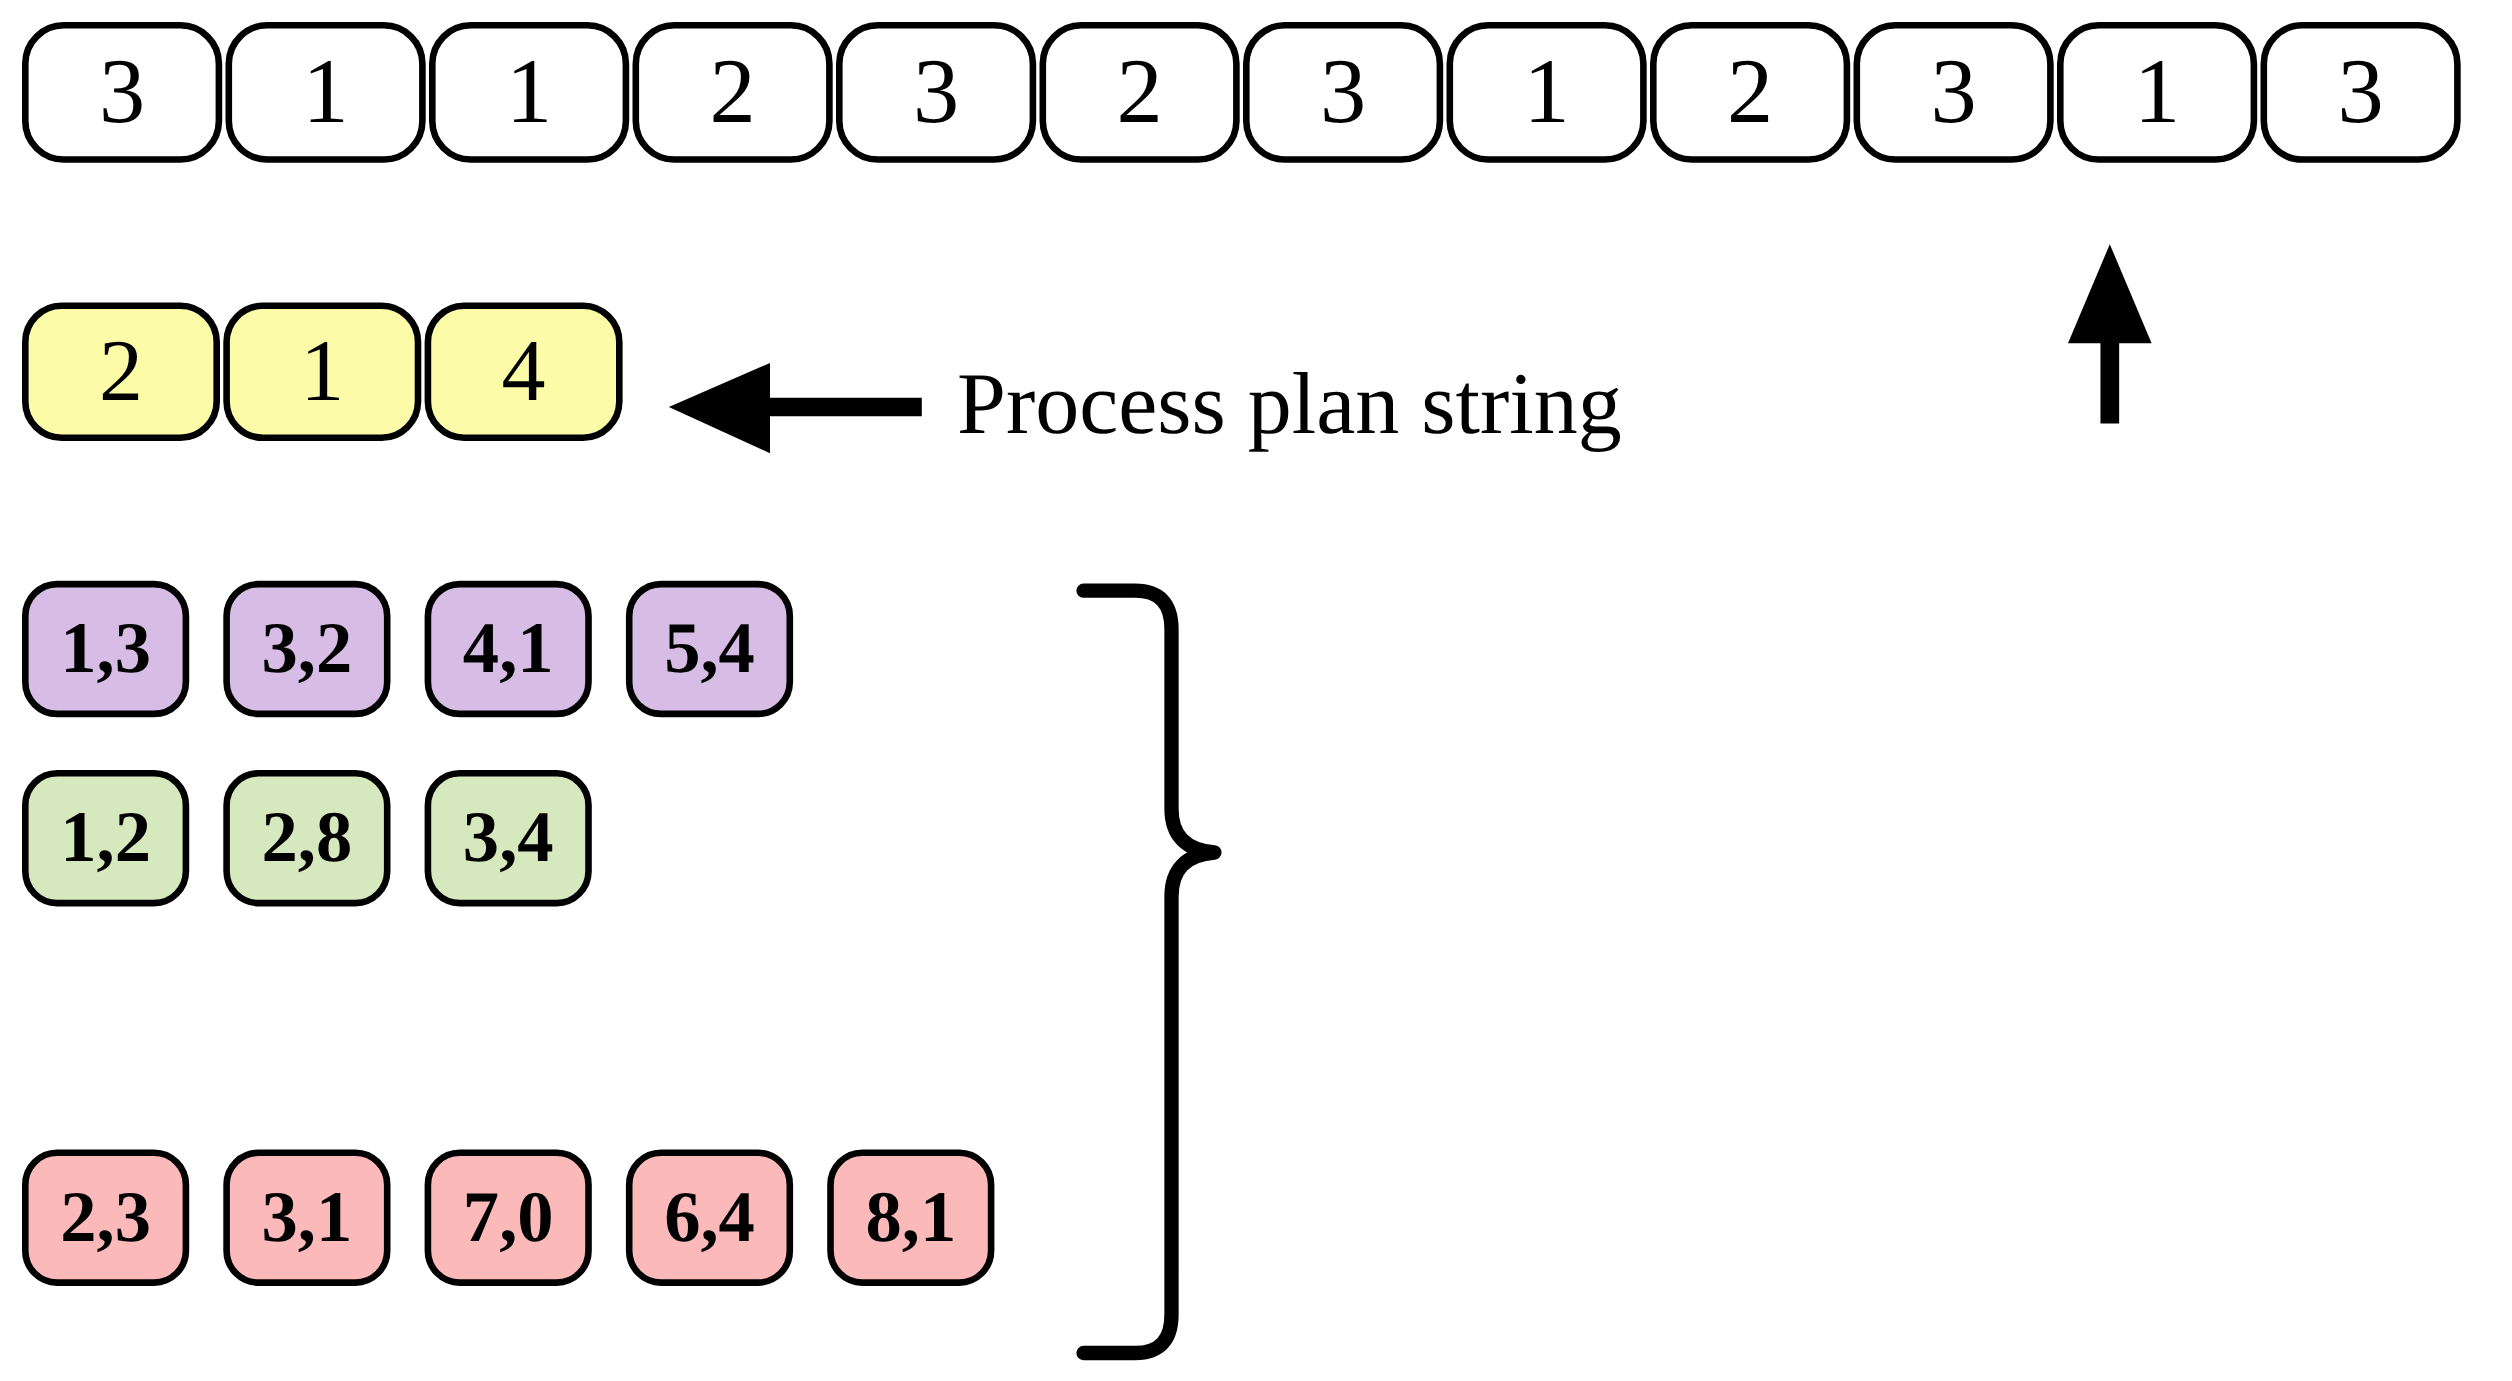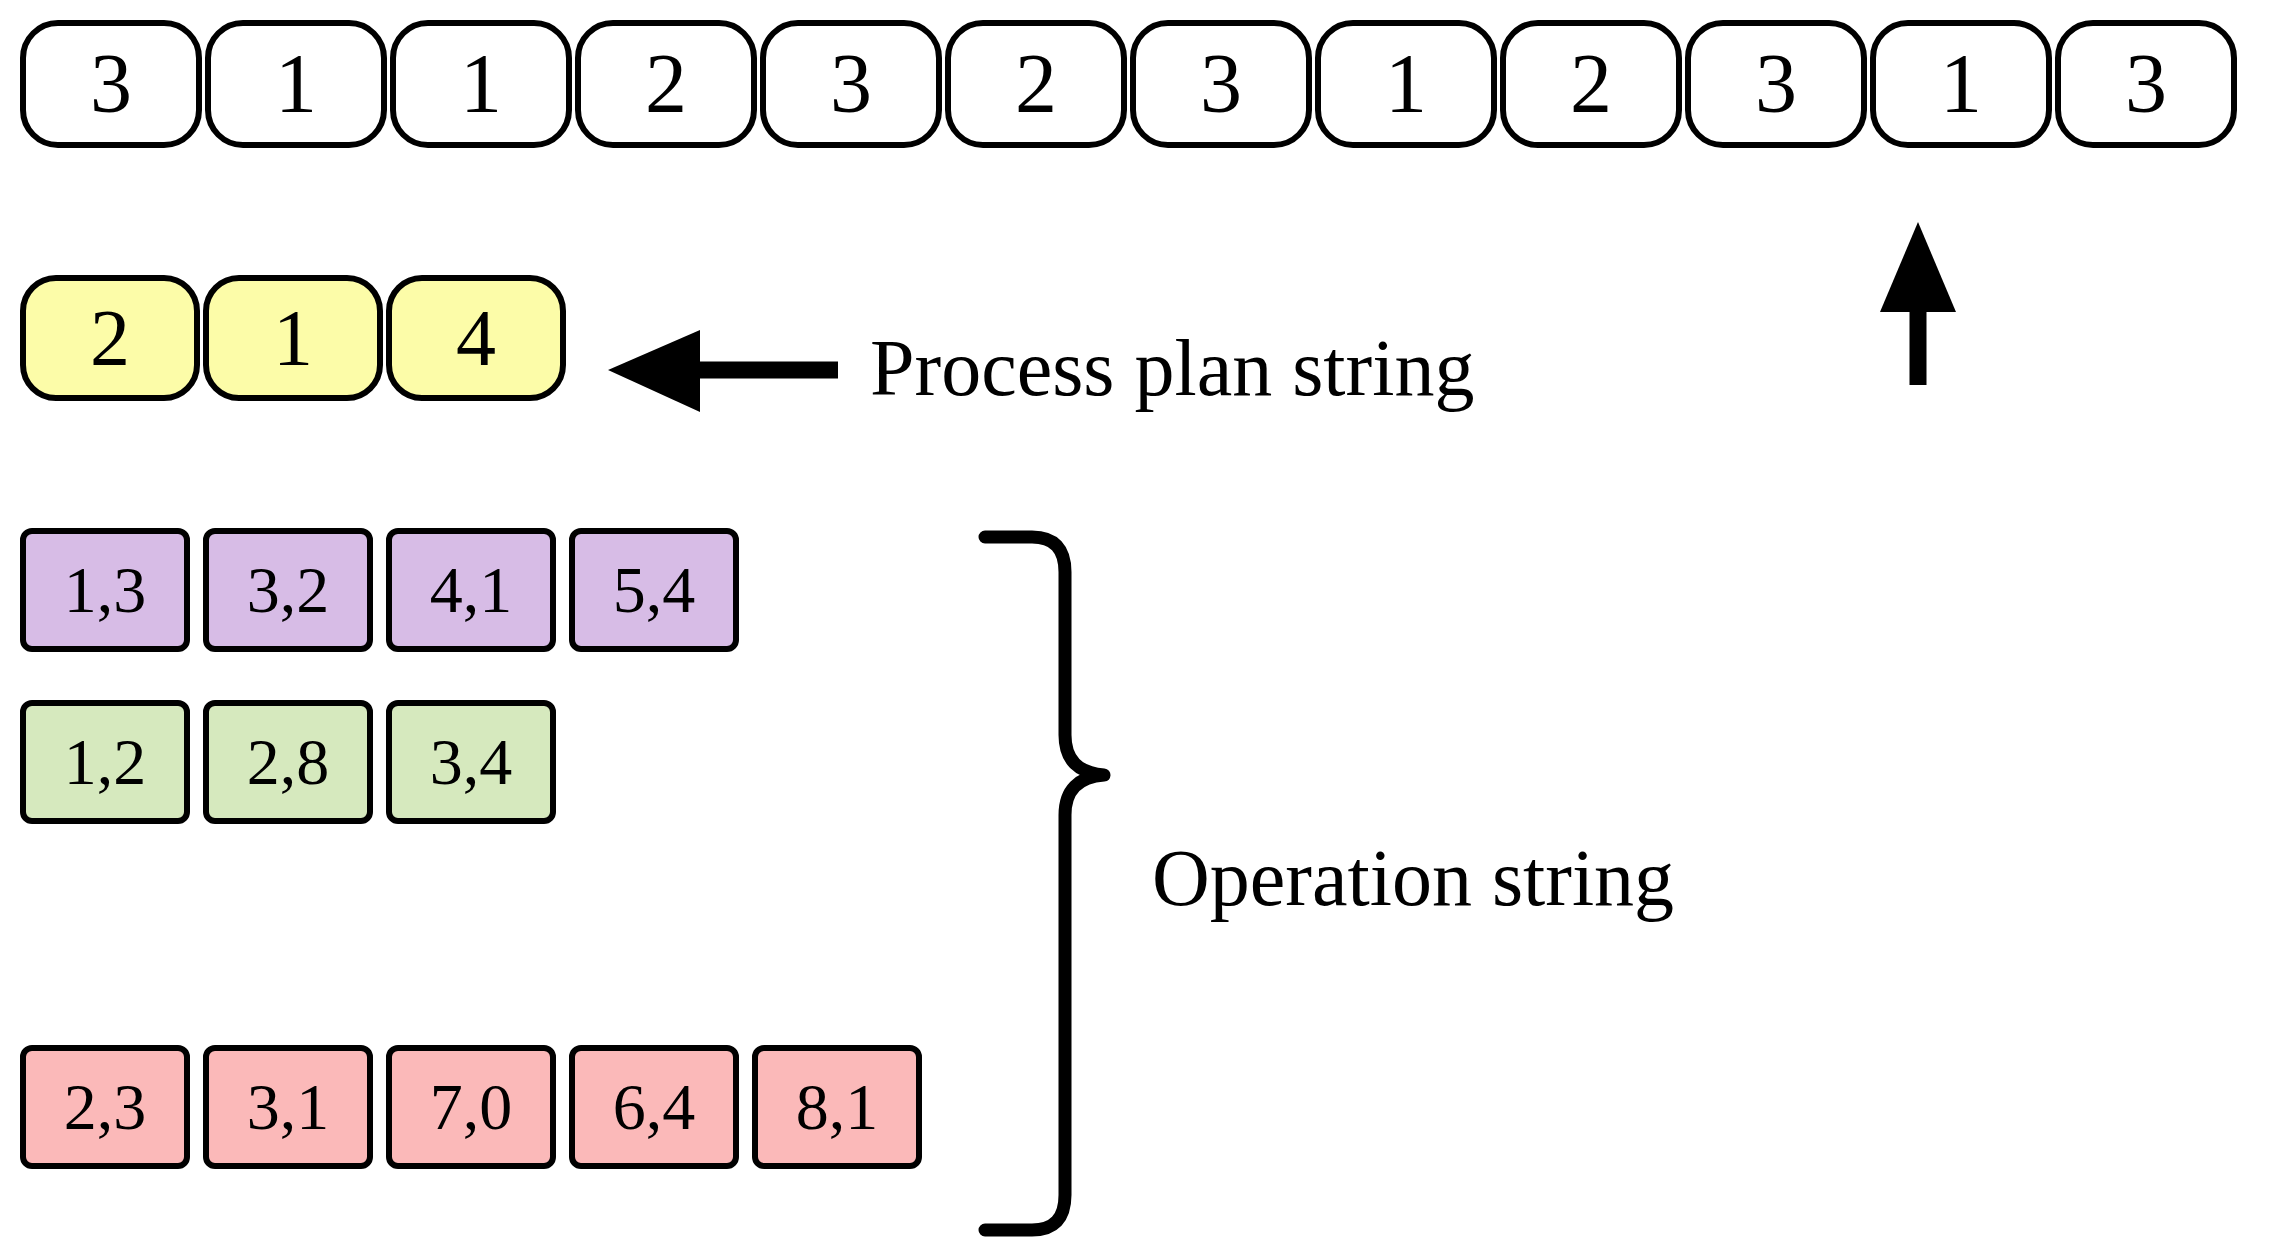--- a/index.html
+++ b/index.html
@@ -55,23 +55,24 @@
     top: 275px;
     width: 180px;
     height: 126px;
     border-radius: 36px;
     background: #fcfca8;
   }
   .row-plan .cell .cell-val { font-size: 80px; }
 
   
   .row-op .cell {
-    width: 170px;
+    width: 152px;
     height: 124px;
-    border-radius: 12px;
+    border-radius: 32px;
+    font-weight: bold;
   }
   .row-op .cell .cell-val { font-size: 66px; }
 
   .row-op-1 .cell { top: 528px;  background: #d7bce6; }
   .row-op-2 .cell { top: 700px;  background: #d6e9be; }
   .row-op-3 .cell { top: 1045px; background: #fbb9b9; }
 
   
   .label {
     position: absolute;
@@ -200,21 +201,20 @@
       </div>
     <div class="cell" style="left:569px">
         <span class="cell-val">6,4</span>
       </div>
     <div class="cell" style="left:752px">
         <span class="cell-val">8,1</span>
       </div>
   </div>
 
   <div class="label" id="label-process-plan">Process plan string</div>
-  <div class="label" id="label-operation">Operation string</div>
 
   <svg id="annotations" viewBox="0 0 2284 1255" width="2284" height="1255">
 
     <g>
       <line x1="838" y1="370" x2="700" y2="370" stroke="#000000" stroke-width="17" stroke-linecap="butt"></line>
       <polygon points="608,370 700,330 700,412" fill="#000000"></polygon>
     </g>
 
     <g>
       <line x1="1918" y1="385" x2="1918" y2="308" stroke="#000000" stroke-width="17" stroke-linecap="butt"></line>

